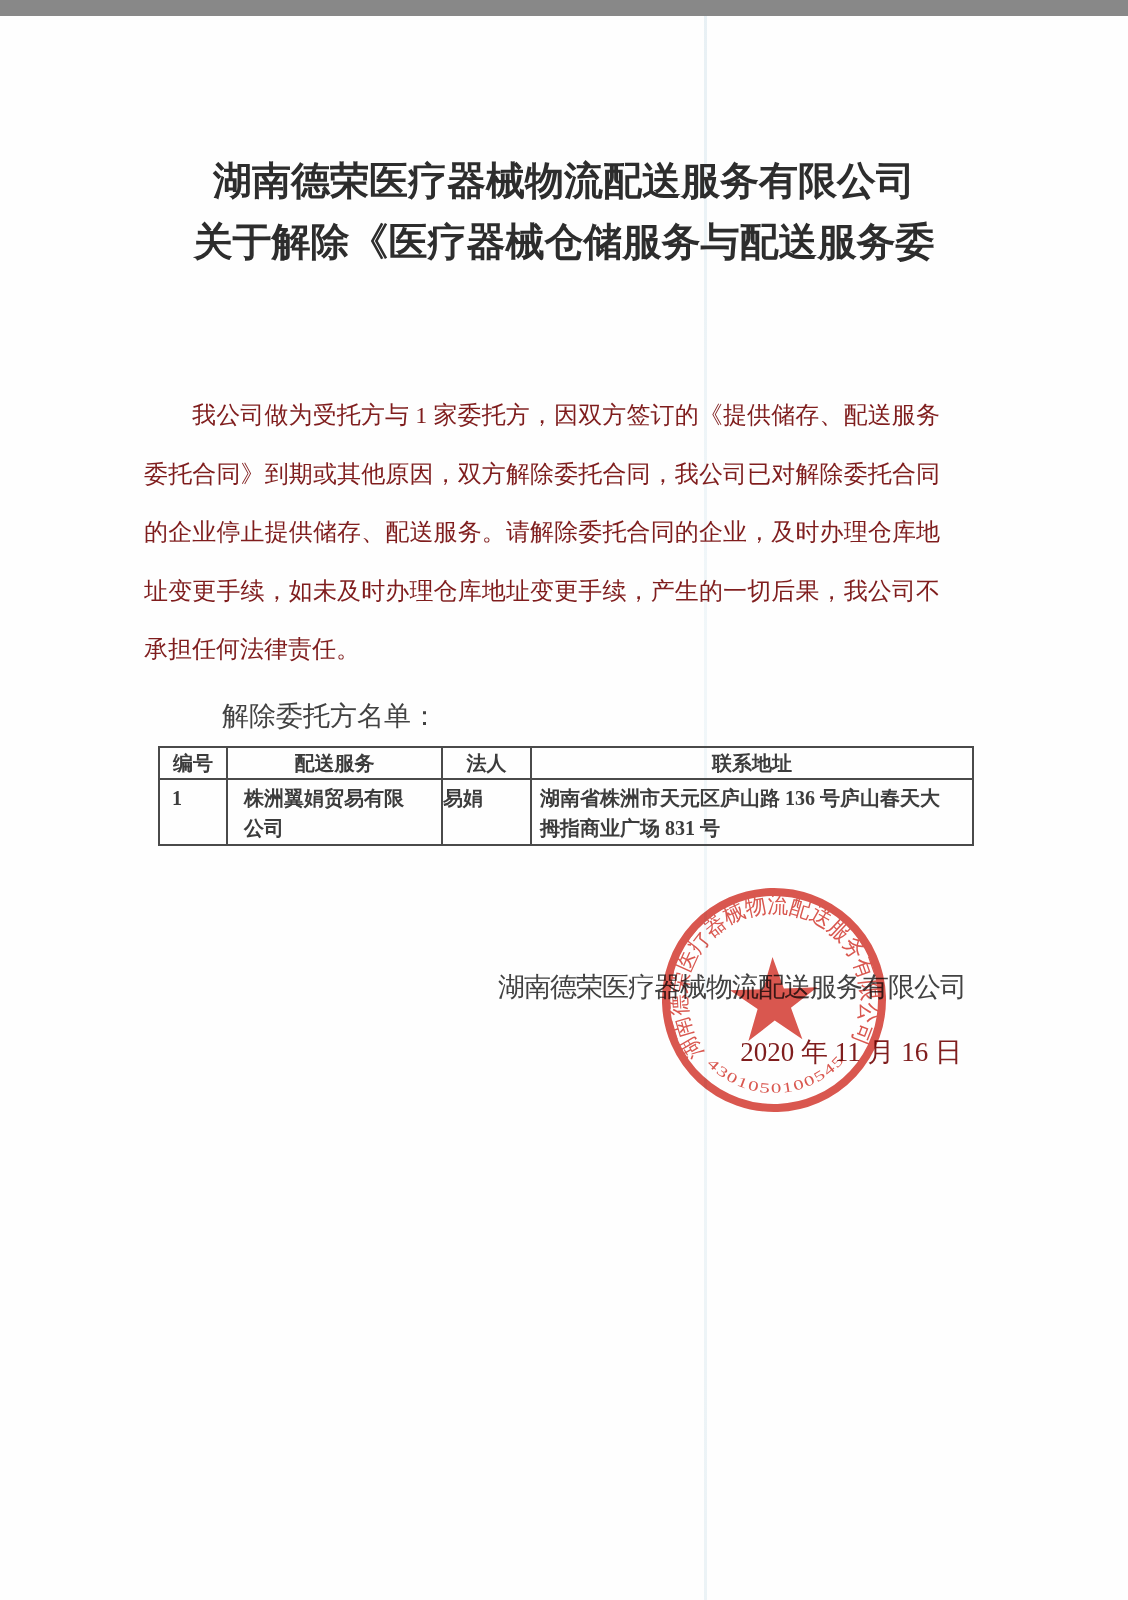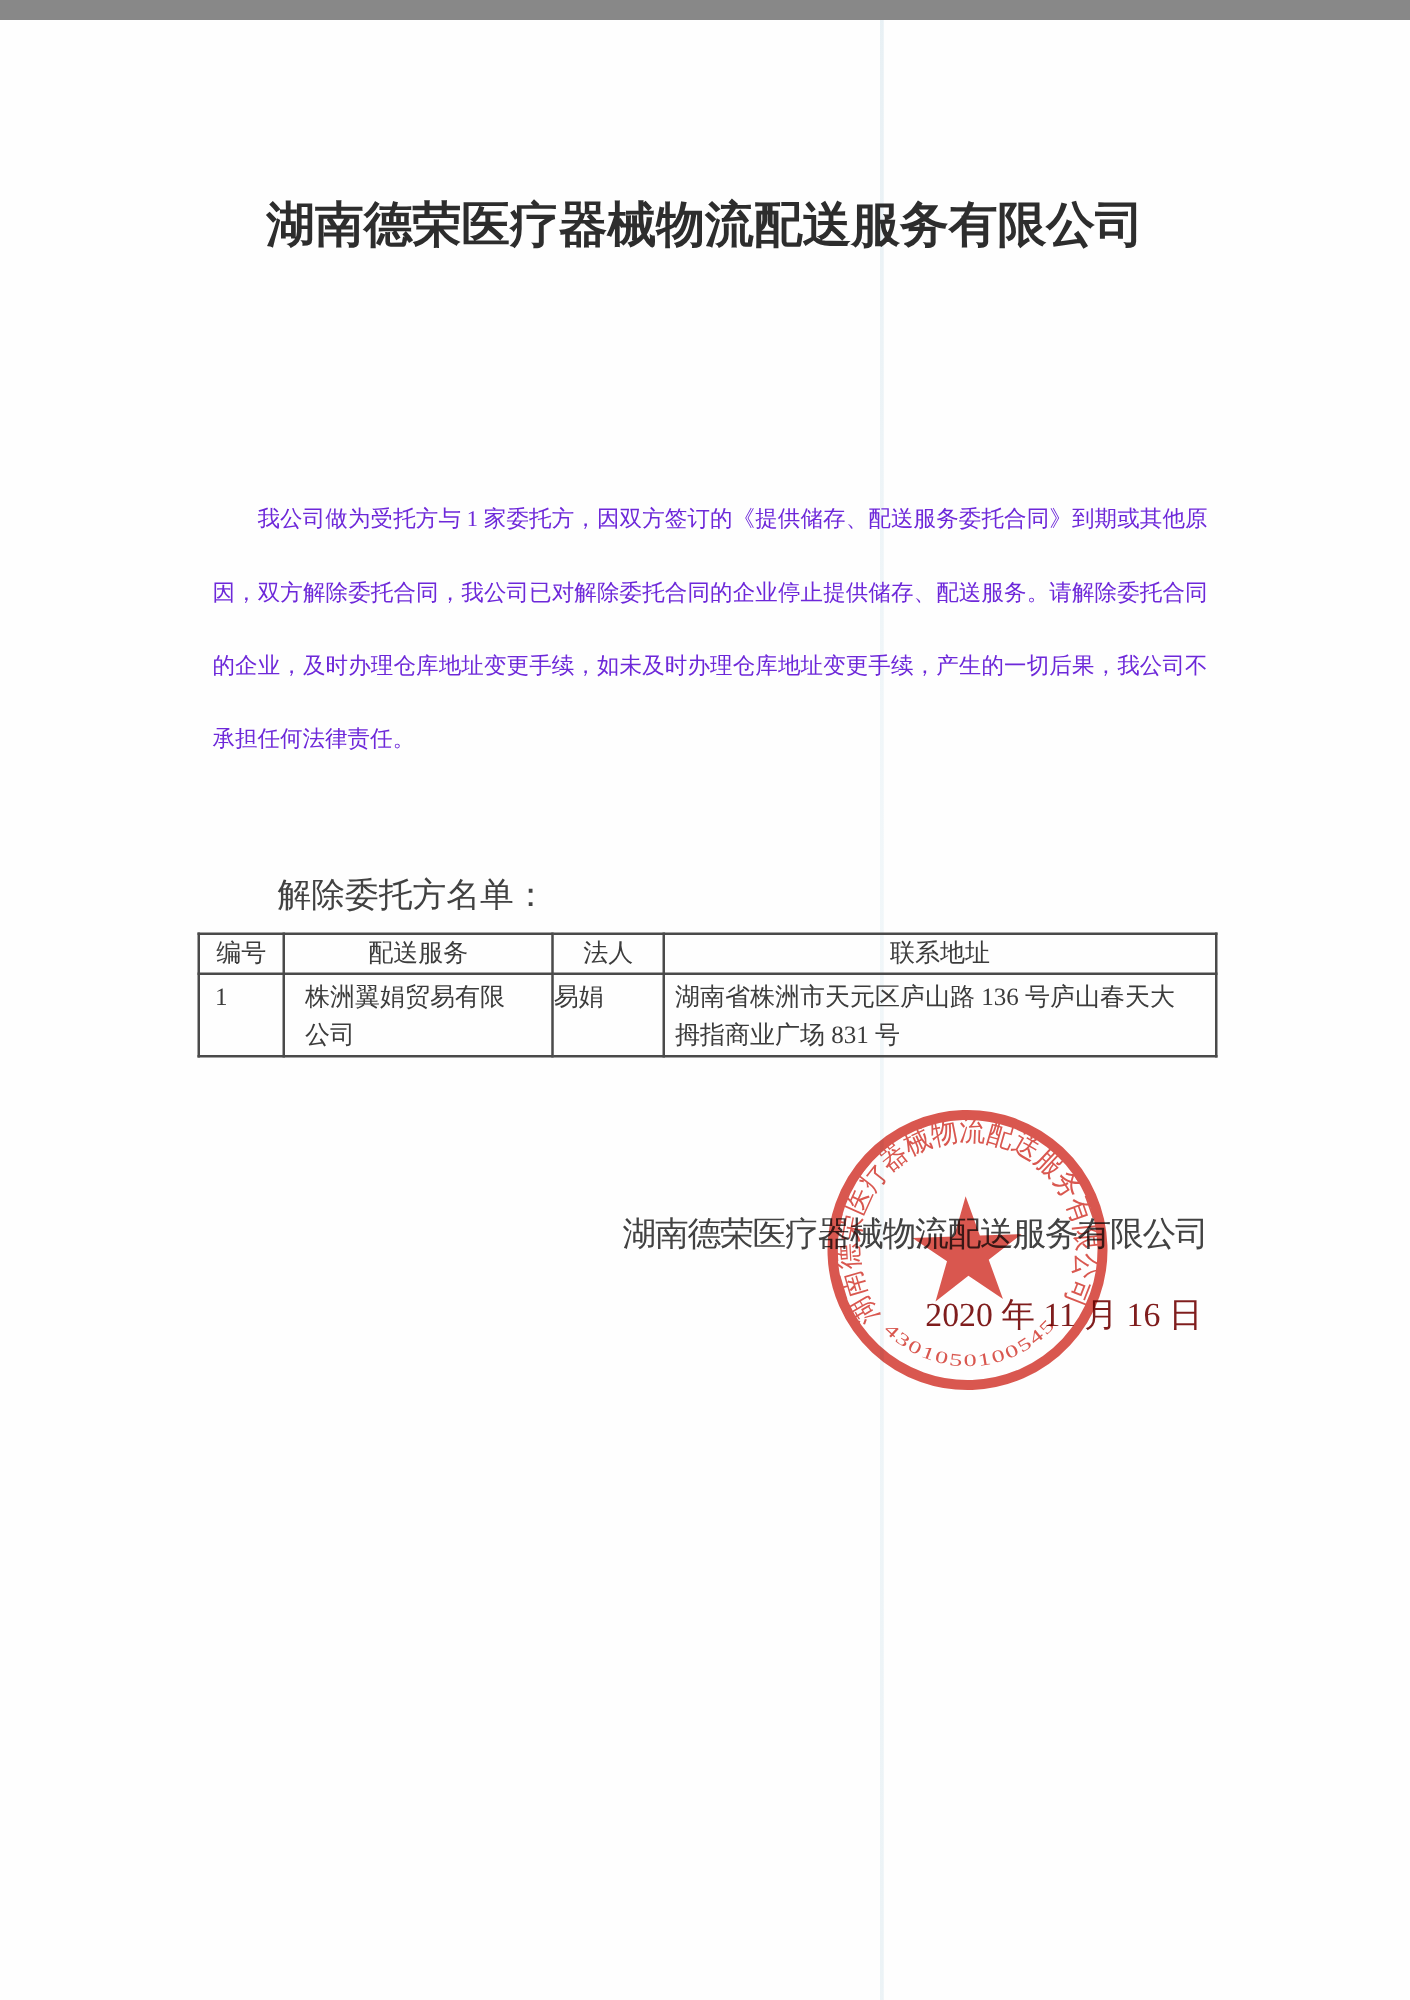--- a/index.html
+++ b/index.html
@@ -26,48 +26,48 @@
     width: 100%;
     text-align: center;
     font-size: 39px;
     font-weight: bold;
     line-height: 61px;
     color: #2d2d2d;
     letter-spacing: 0px;
   }
   .body-paragraph {
     position: absolute;
-    top: 370px; left: 170px;
+    top: 370px; left: 144px;
     width: 796px;
-    font-size: 18px;
+    font-size: 24px;
     line-height: 58.5px;
     text-align: justify;
     text-indent: 2em;
-    color: #6d28d9;
+    color: #7f1d1d;
   }
   .list-label {
     position: absolute;
     top: 682px; left: 222px;
     font-size: 27px;
     color: #424242;
     text-align: center;
   }
   .delegator-table {
     position: absolute;
     top: 730px; left: 158px;
     width: 814px;
     border-collapse: collapse;
     table-layout: fixed;
     font-size: 20px;
     line-height: 30px;
     color: #3c3c3c;
   }
   .delegator-table th, .delegator-table td {
     border: 2px solid #4a4a4a;
-    font-weight: normal;
+    font-weight: bold;
     overflow: hidden;
   }
   .delegator-table thead th { height: 30px; text-align: center; padding: 0; }
   .delegator-table tbody td { height: 56px; vertical-align: top; padding-top: 3px; }
   .col-no    { width: 68px; }
   .col-name  { width: 215px; }
   .col-legal { width: 89px; }
   .col-addr  { width: 442px; }
   td.cell-no    { padding-left: 12px; }
   td.cell-name  { padding-left: 16px; padding-right: 20px; }
@@ -104,20 +104,21 @@
 </style>
 </head>
 <body>
 
 <div class="page">
 
   <div class="scan-line"></div>
 
   <div class="title-block">
     <div>湖南德荣医疗器械物流配送服务有限公司</div>
+    <div>关于解除《医疗器械仓储服务与配送服务委</div>
   </div>
 
   <div class="body-paragraph">我公司做为受托方与 1 家委托方，因双方签订的《提供储存、配送服务委托合同》到期或其他原因，双方解除委托合同，我公司已对解除委托合同的企业停止提供储存、配送服务。请解除委托合同的企业，及时办理仓库地址变更手续，如未及时办理仓库地址变更手续，产生的一切后果，我公司不承担任何法律责任。</div>
 
   <div class="list-label">解除委托方名单：</div>
 
   <table class="delegator-table">
     <colgroup>
       <col class="col-no">
         <col class="col-name">

